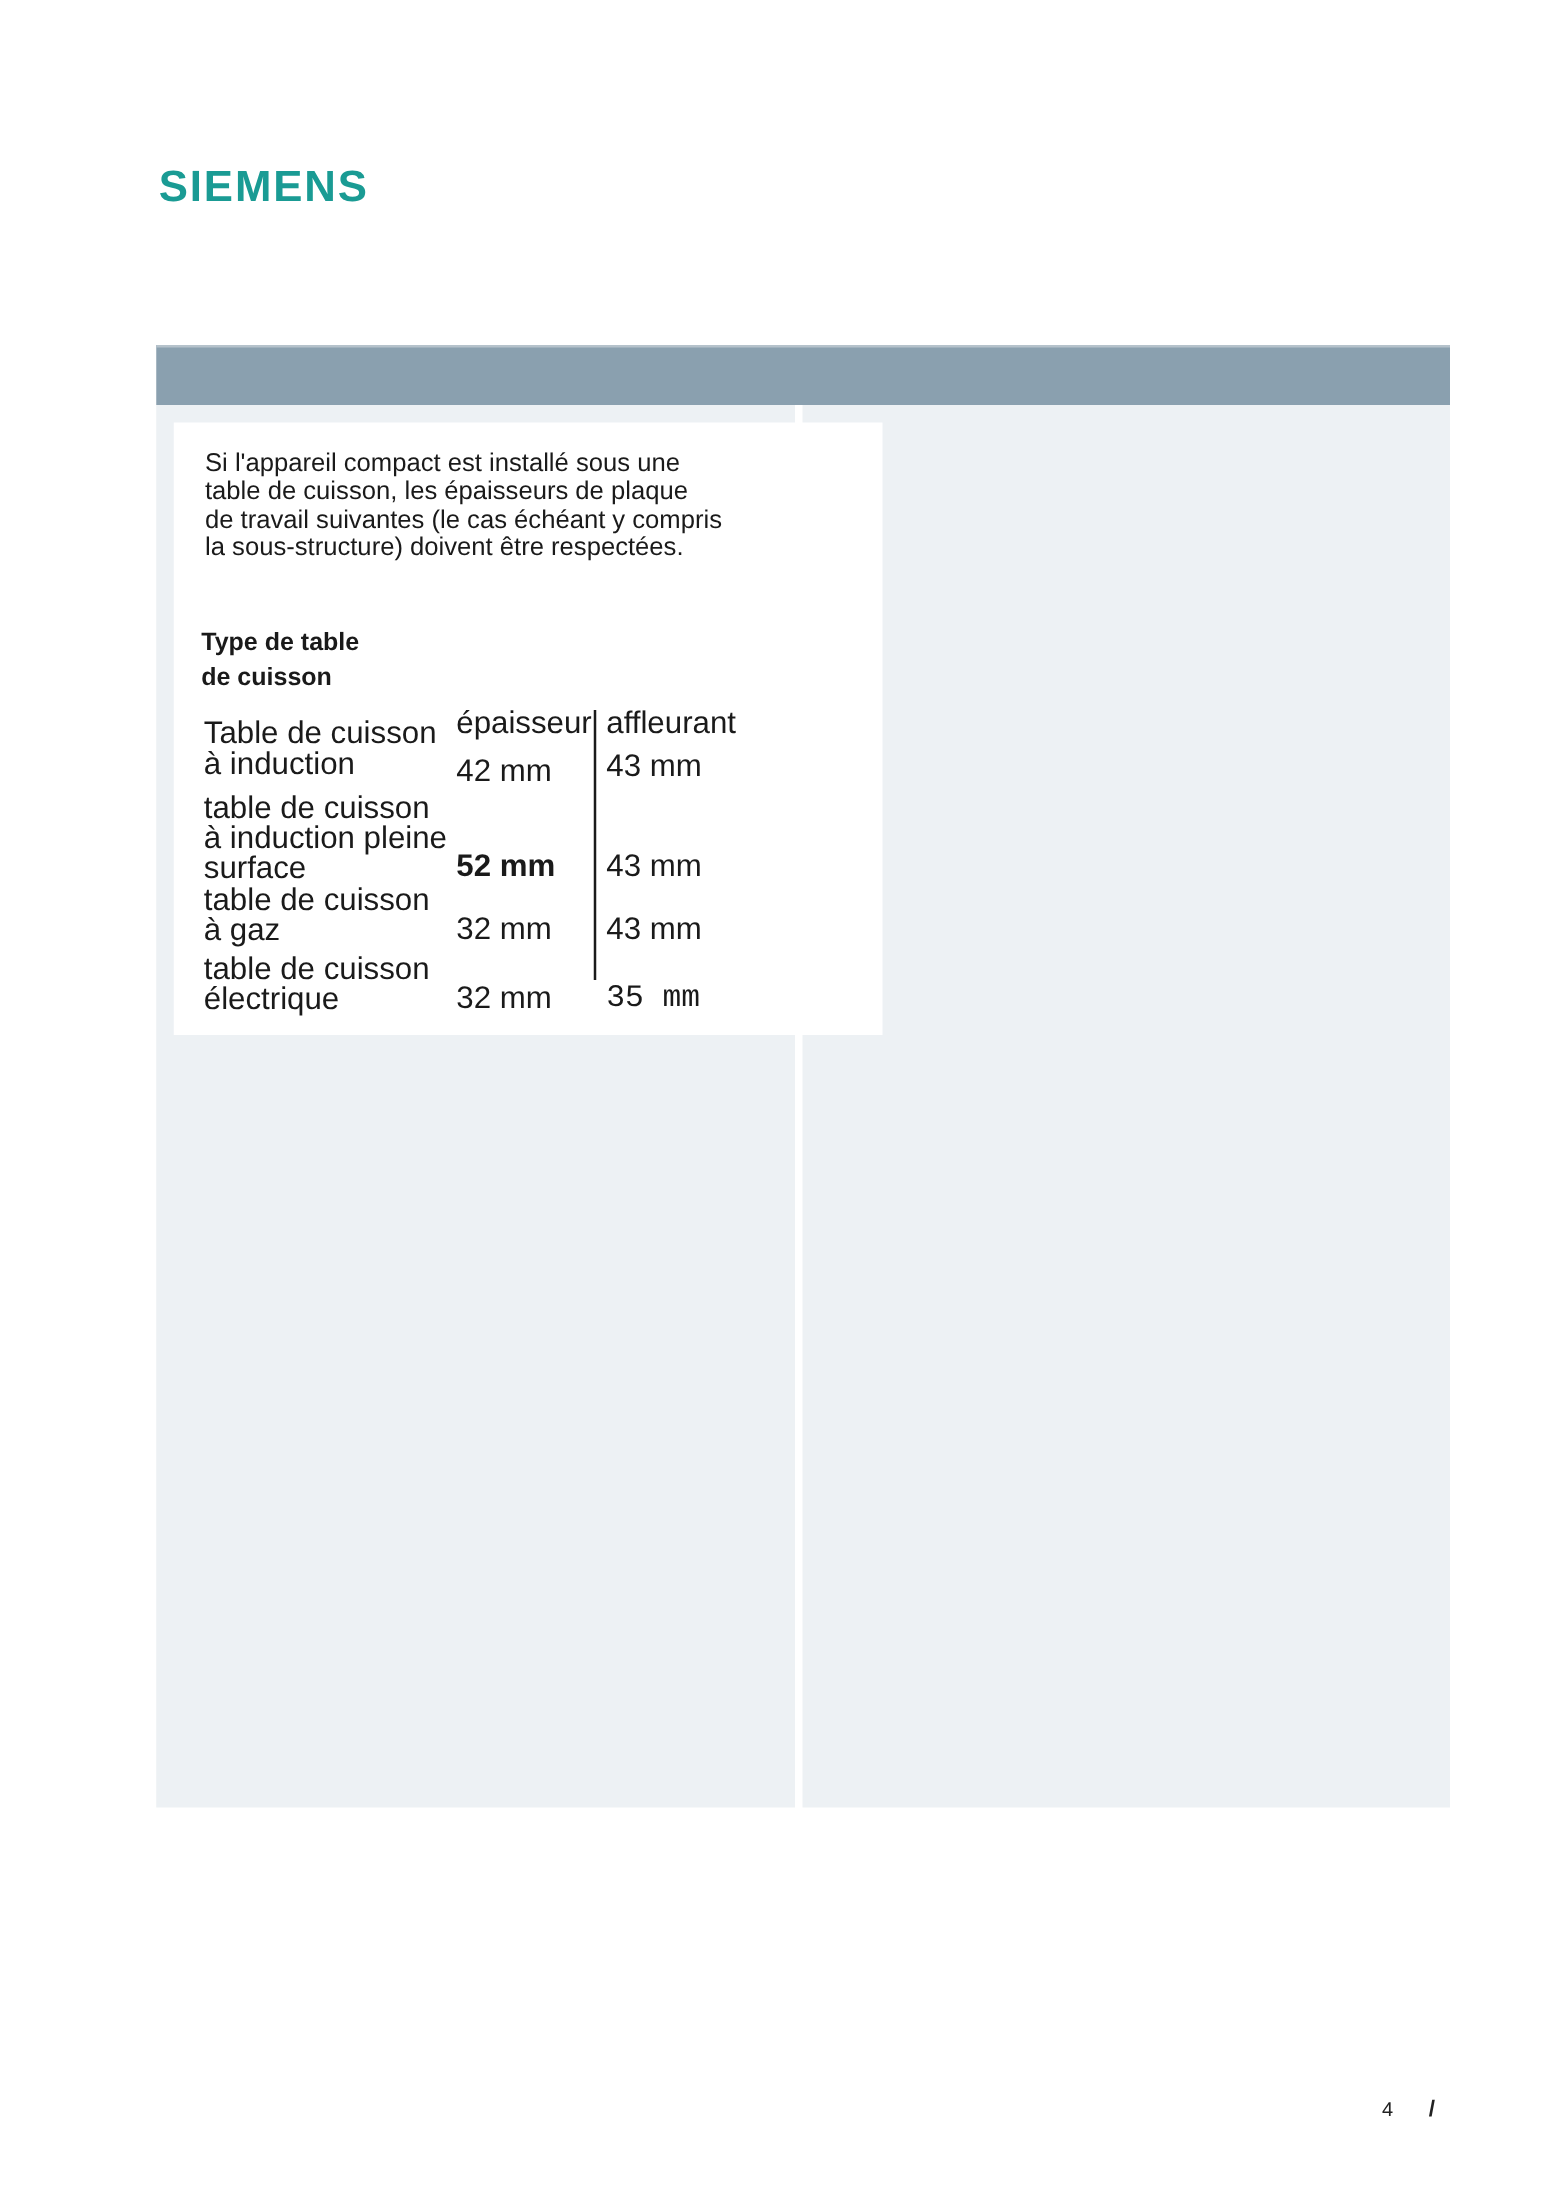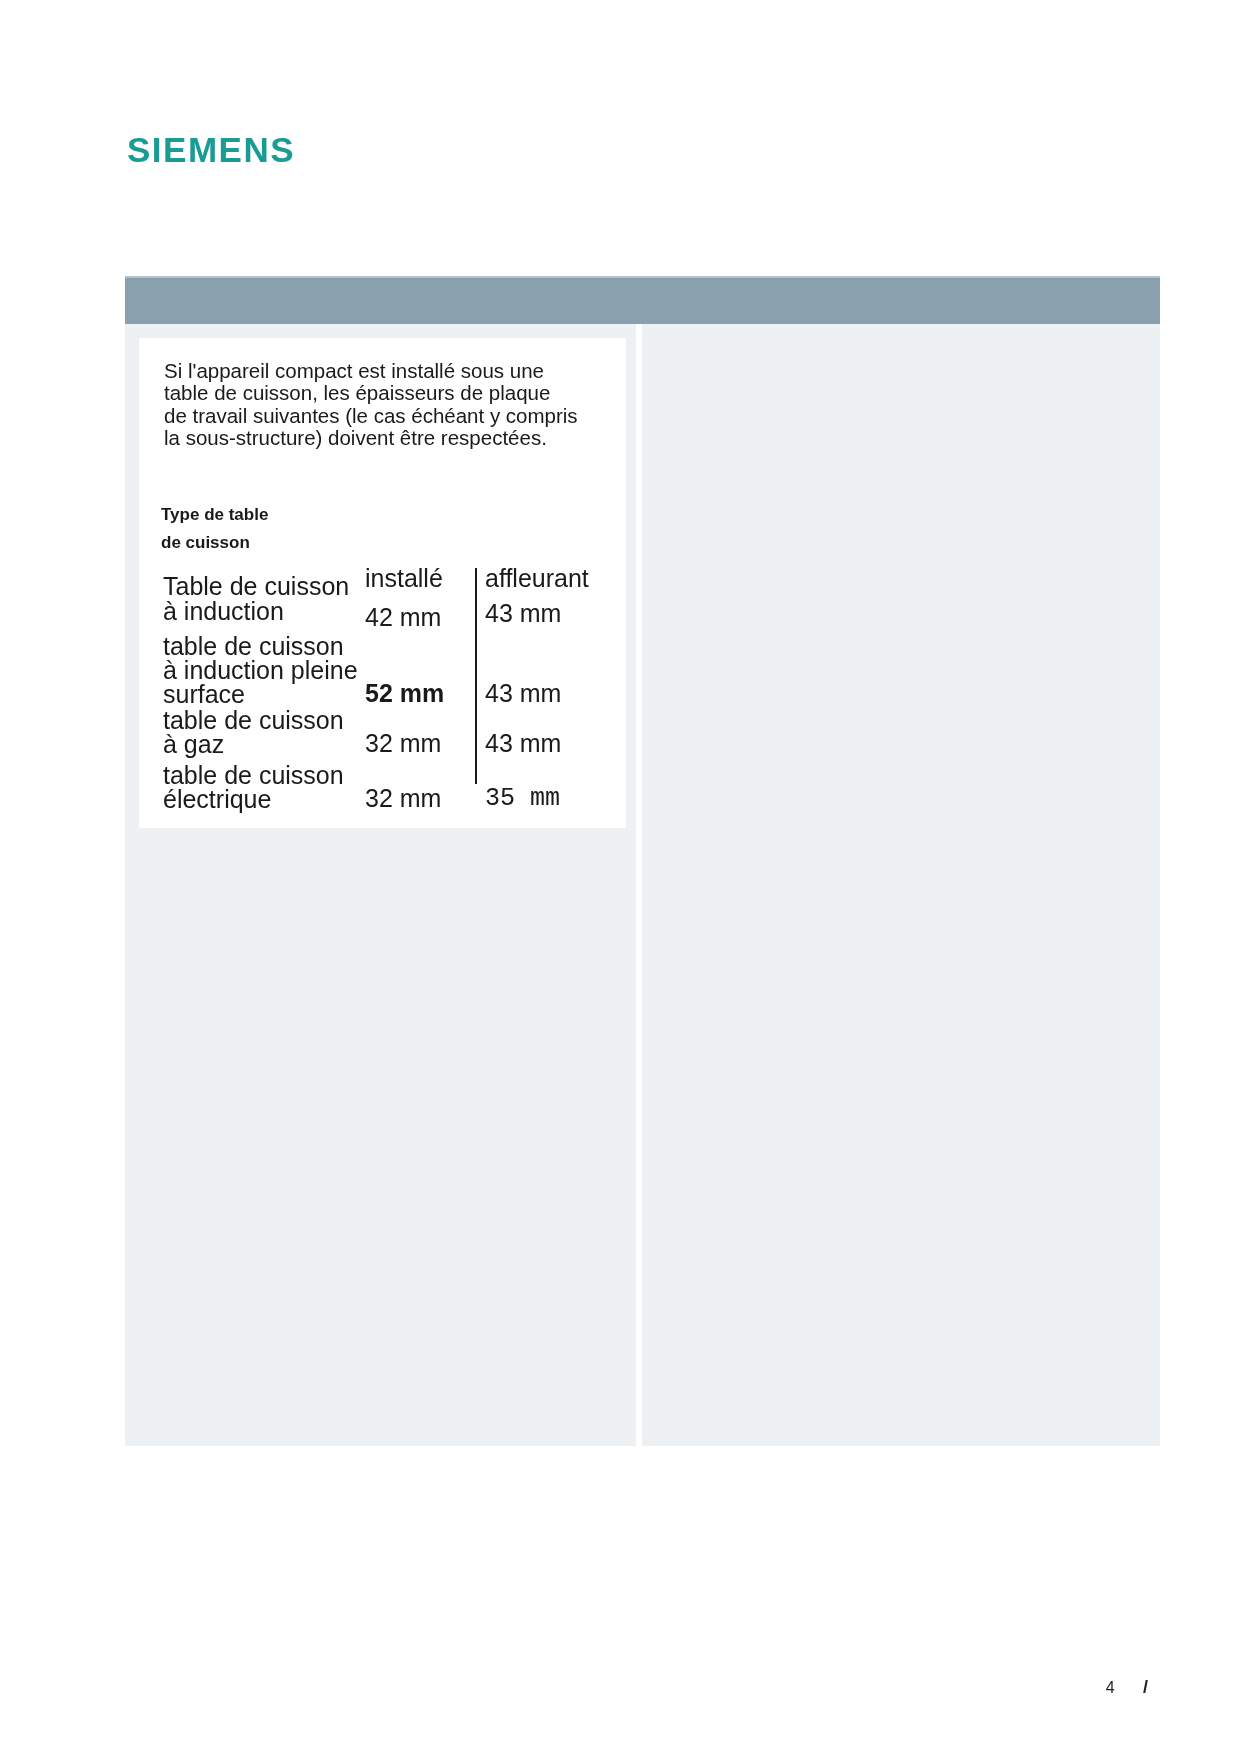--- a/index.html
+++ b/index.html
@@ -24,30 +24,30 @@
     left: 89px; top: 240px; width: 1035px; height: 48px;
     background: #8aa0af;
     border-top: 2px solid #b5c2cb;
   }
 
   .panel { background: #edf1f4; top: 288px; height: 1122px; }
   .panel-left  { left: 89px;  width: 511px; }
   .panel-right { left: 606px; width: 518px; }
 
   .info-box {
-    left: 103px; top: 302px; width: 487px; height: 490px;
+    left: 103px; top: 302px; width: 567px; height: 490px;
     background: #ffffff;
   }
 
   .intro {
     left: 13px; top: 10px; width: 464px;
     font-size: 20.5px; line-height: 22.4px;
   }
 
-  .th { font-size: 17px; font-weight: bold; line-height: 27.5px; }
+  .th { font-size: 20px; font-weight: bold; line-height: 27.5px; }
   .th-type      { left: 10px;  top: 151px; }
   .th-thickness { left: 255px; top: 151px; }
 
   .cell { font-size: 25px; line-height: 25px; }
   .sub-applique   { left: 214px; top: 216px; }
   .sub-affleurant { left: 334px; top: 216px; text-align: center; }
 
   .divider {
     left: 324px; top: 218px; width: 2px; height: 216px;
     background: #1a1a1a;
@@ -88,21 +88,21 @@
 <div class="abs info-box">
 
   <div class="abs intro pre">Si l'appareil compact est installé sous une
 table de cuisson, les épaisseurs de plaque
 de travail suivantes (le cas échéant y compris
 la sous-structure) doivent être respectées.</div>
 
   <div class="abs th th-type pre">Type de table
 de cuisson</div>
 
-  <div class="abs cell sub-applique">installé</div>
+  <div class="abs cell sub-applique">épaisseur</div>
   <div class="abs cell sub-affleurant">affleurant</div>
 
   <div class="abs divider"></div>
 
   <div class="abs cell pre r1-label">Table de cuisson
 à induction</div>
   <div class="abs cell r1-val1">42 mm</div>
   <div class="abs cell r1-val2">43 mm</div>
 
   <div class="abs cell pre r2-label">table de cuisson

